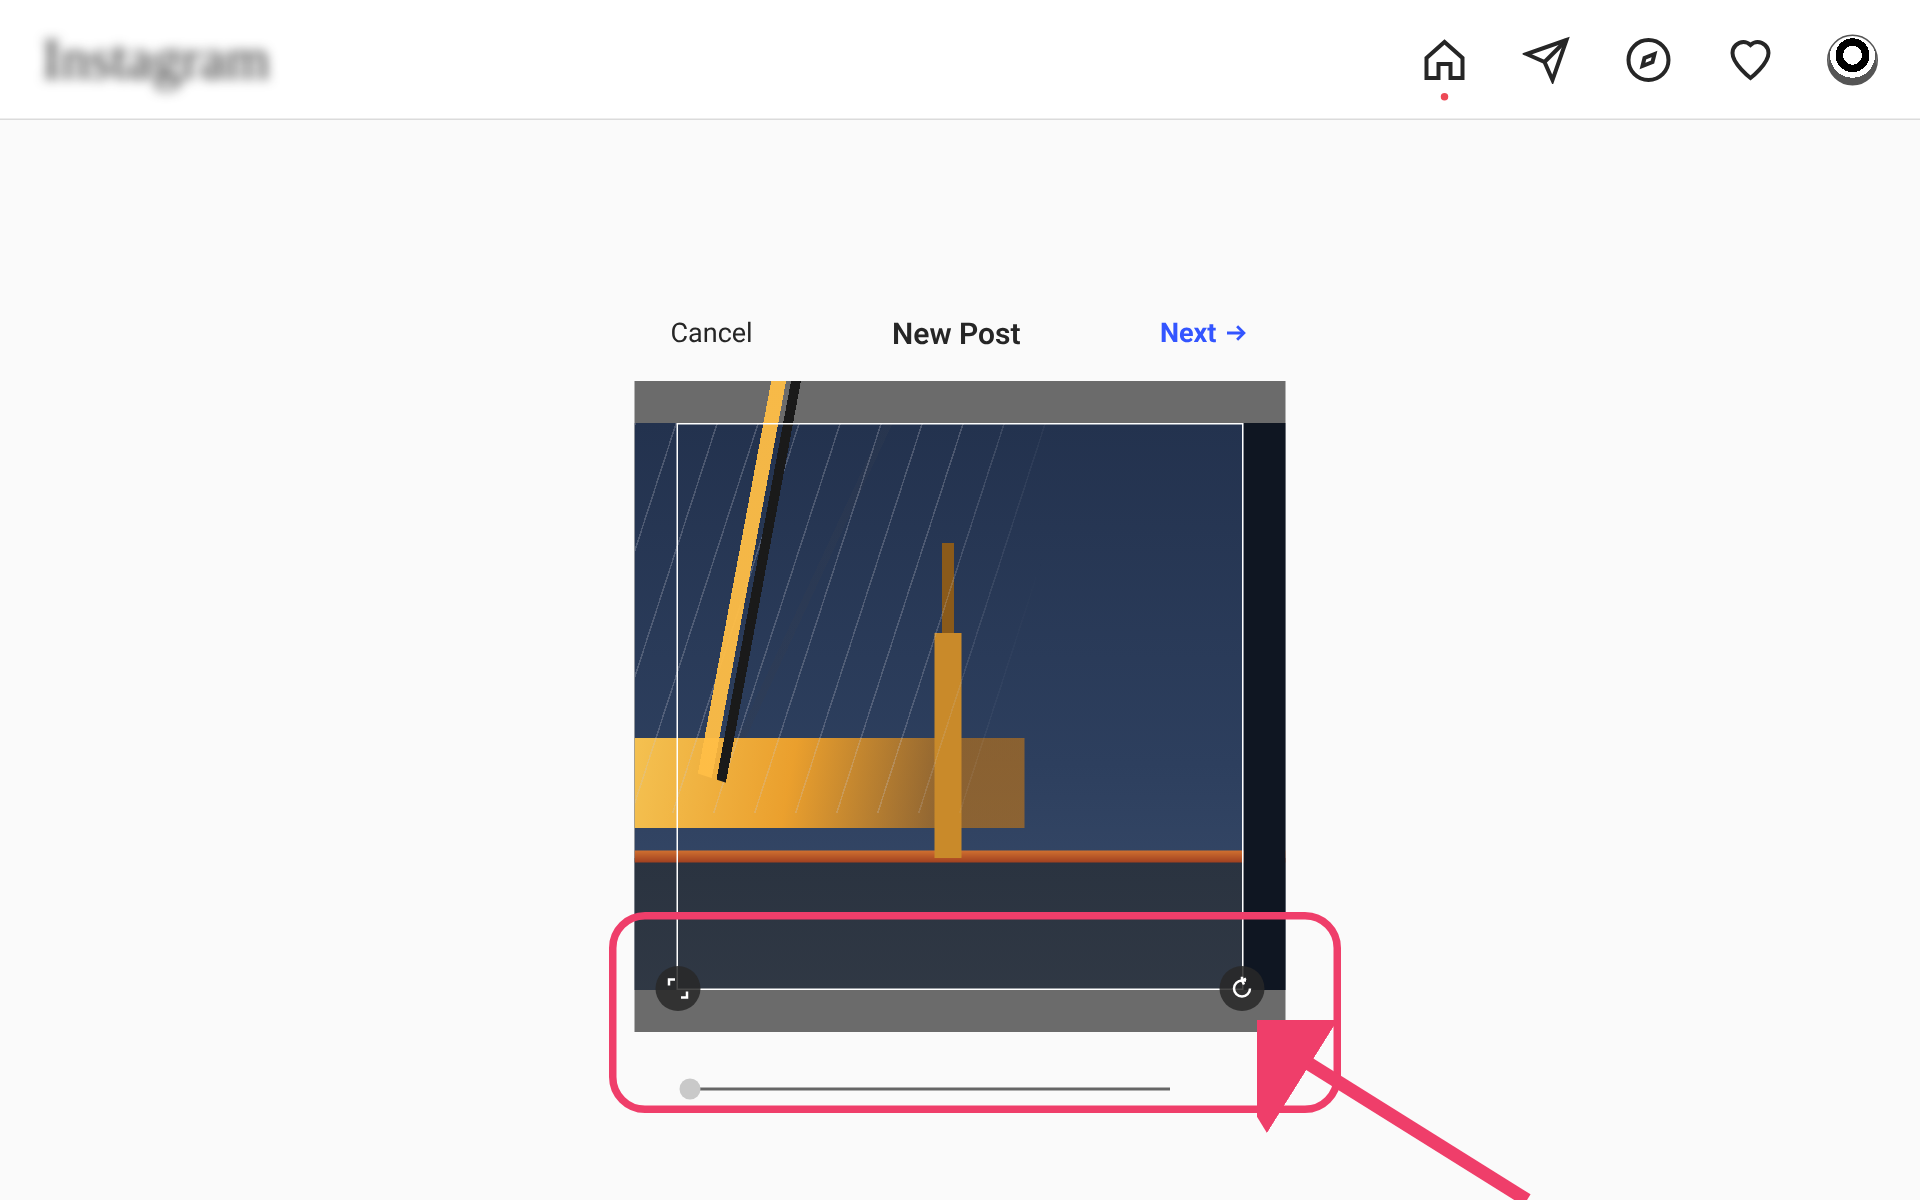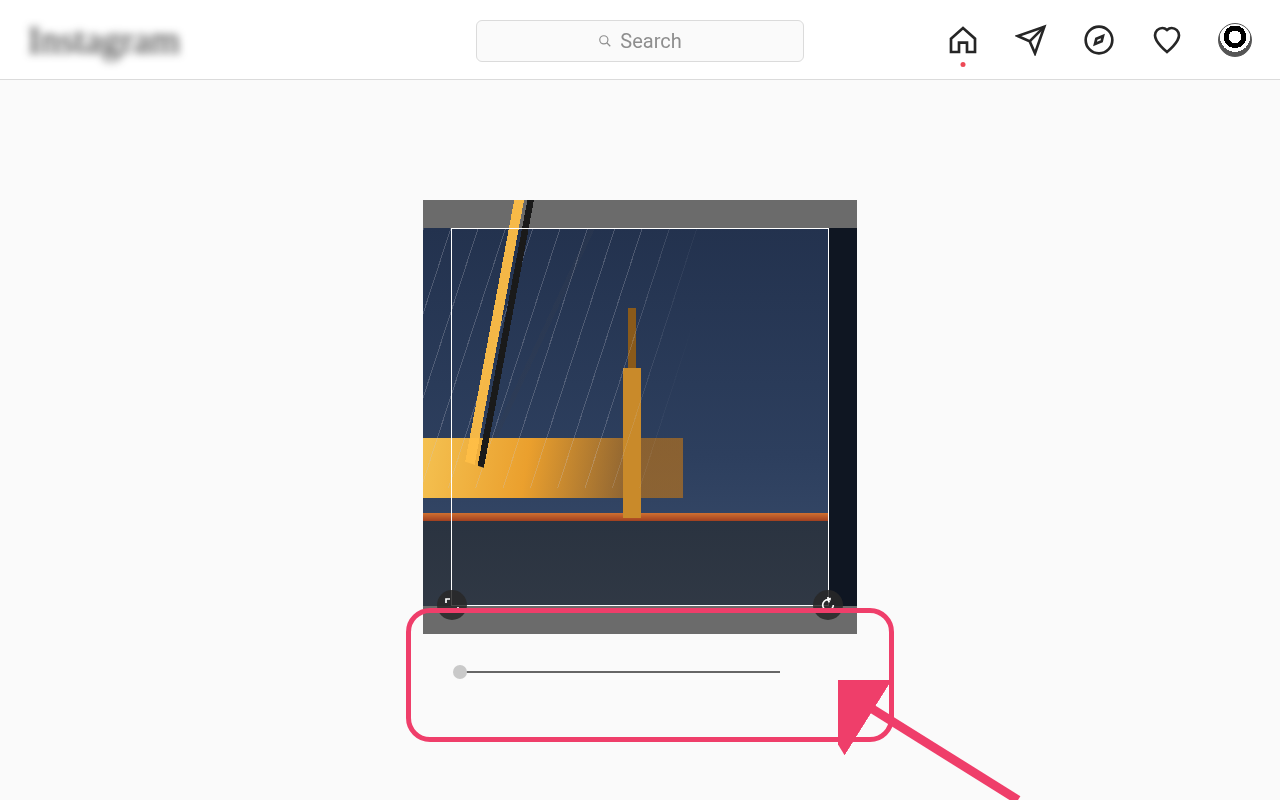--- a/index.html
+++ b/index.html
@@ -235,29 +235,20 @@
     position: absolute;
     pointer-events: none;
   }
 </style>
 </head>
 <body>
 
 <div class="header">
   <div class="logo">Instagram</div>
 
-  <div class="search-wrap">
-    <div class="search">
-      <svg viewBox="0 0 24 24" fill="none" stroke="#8e8e8e" stroke-width="2">
-          <circle cx="10" cy="10" r="7"></circle>
-          <line x1="15" y1="15" x2="21" y2="21"></line>
-        </svg>
-      <span>Search</span>
-    </div>
-  </div>
 
   <div class="nav-icons">
     <div class="icon-slot">
       <svg viewBox="0 0 24 24" fill="none" stroke-width="2">
           <path d="M3 11 L12 3 L21 11 V21 H15 V14 H9 V21 H3 Z"></path>
         </svg>
       <span class="home-dot"></span>
     </div>
     <div class="icon-slot">
       <svg viewBox="0 0 24 24" fill="none" stroke-width="2">
@@ -274,20 +265,31 @@
     <div class="icon-slot">
       <svg viewBox="0 0 24 24" fill="none" stroke-width="2">
           <path d="M12 21 C12 21 3 14 3 8.5 C3 5.5 5.5 3 8.5 3 C10.4 3 12 4.5 12 4.5 C12 4.5 13.6 3 15.5 3 C18.5 3 21 5.5 21 8.5 C21 14 12 21 12 21 Z"></path>
         </svg>
     </div>
     <div class="avatar"></div>
   </div>
 </div>
 
 <div class="post-panel">
+  <div class="panel-header">
+    <span class="cancel">Cancel</span>
+    <span class="title">New Post</span>
+    <span class="next">
+      <span>Next</span>
+      <svg viewBox="0 0 24 24" fill="none" stroke-width="2.5">
+          <line x1="4" y1="12" x2="19" y2="12"></line>
+          <polyline points="13 6 19 12 13 18"></polyline>
+        </svg>
+    </span>
+  </div>
 
   <div class="crop-area">
     <div class="photo"></div>
     <div class="dark-right"></div>
     <div class="crop-frame"></div>
 
     <div class="overlay-btn expand-btn">
       <svg viewBox="0 0 24 24" fill="none" stroke="#fff" stroke-width="2.5">
           <polyline points="3 9 3 3 9 3"></polyline>
           <polyline points="21 15 21 21 15 21"></polyline>

